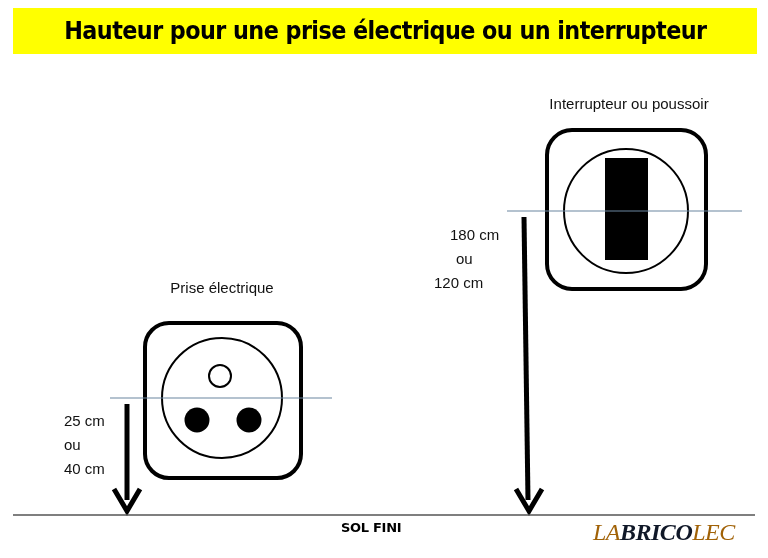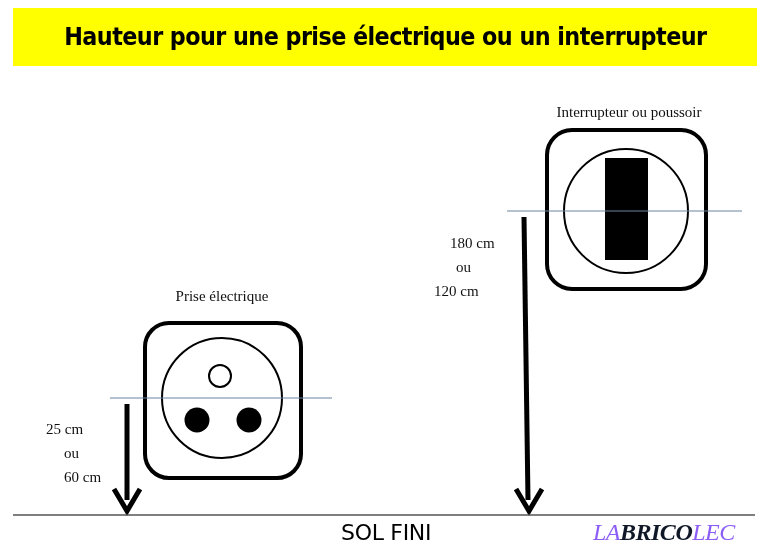--- a/index.html
+++ b/index.html
@@ -1,41 +1,41 @@
 <!DOCTYPE html>
 <html><head>
   <meta charset="utf-8">
   <style>
     html, body { margin: 0; padding: 0; background: #ffffff; }
     body { width: 768px; height: 558px; position: relative; overflow: hidden; font-family: "DejaVu Sans", "Liberation Sans", sans-serif; }
     .banner {
-      position: absolute; left: 13px; top: 8px; width: 744px; height: 58px;
+      position: absolute; left: 13px; top: 8px; width: 744px; height: 46px;
       background: #ffff00; display: flex; align-items: center; justify-content: center;
     }
     .banner-title {
       font-family: "DejaVu Sans", sans-serif; font-weight: bold; font-size: 24px;
       color: #000; letter-spacing: -0.6px; white-space: nowrap;
       transform: scaleX(0.93);
     }
     svg.diagram { position: absolute; left: 0; top: 0; }
     .label {
-      position: absolute; font-family: Liberation Serif, serif; font-size: 15px; color: #111;
-      white-space: nowrap; line-height: 18px; margin-top: 8px;
+      position: absolute; font-family: Liberation Sans, sans-serif; font-size: 15px; color: #111;
+      white-space: nowrap; line-height: 18px;
     }
     .label-center { transform: translateX(-50%); }
     .measure { font-size: 15px; line-height: 24px; color: #111; }
     .floor-label {
-      position: absolute; left: 341px; top: 520px; font-weight: normal; font-size: 22px;
+      position: absolute; left: 341px; top: 520px; font-weight: bold; font-size: 13px;
       font-family: "DejaVu Sans", sans-serif; color: #000; letter-spacing: -0.3px;
     }
     .logo {
       position: absolute; left: 593px; top: 519px; font-family: "Liberation Serif", "DejaVu Serif", serif;
       font-style: italic; font-size: 24px; letter-spacing: -0.5px; white-space: nowrap;
     }
-    .logo .light { color: #8b5cf6; }
+    .logo .light { color: #a16207; }
     .logo .dark { color: #101828; font-weight: bold; }
   </style>
 </head>
 <body>
 
 <div class="banner">
   <span class="banner-title">Hauteur pour une prise électrique ou un interrupteur</span>
 </div>
 
 <svg class="diagram" width="768" height="558" viewBox="0 0 768 558">
@@ -65,23 +65,23 @@
     <line x1="524" y1="217" x2="528" y2="500" stroke="#000" stroke-width="5"></line>
     <polyline points="516,489 529,511 542,489" fill="none" stroke="#000" stroke-width="5" stroke-linejoin="miter"></polyline>
   </g>
 
   <line x1="13" y1="515" x2="755" y2="515" stroke="#555" stroke-width="1.3"></line>
 </svg>
 
 <div class="label label-center" style="left:222px; top:279px;">Prise électrique</div>
 <div class="label label-center" style="left:629px; top:95px;">Interrupteur ou poussoir</div>
 
-<div class="label measure" style="left:46px; top:409px;">25 cm</div>
+<div class="label measure" style="left:64px; top:409px;">25 cm</div>
 <div class="label measure" style="left:64px; top:433px;">ou</div>
-<div class="label measure" style="left:64px; top:457px;">60 cm</div>
+<div class="label measure" style="left:64px; top:457px;">40 cm</div>
 
 <div class="label measure" style="left:450px; top:223px;">180 cm</div>
 <div class="label measure" style="left:456px; top:247px;">ou</div>
 <div class="label measure" style="left:434px; top:271px;">120 cm</div>
 
 <div class="floor-label">SOL FINI</div>
 
 <div class="logo">
   <span class="light">LA</span><span class="dark">BRICO</span><span class="light">LEC</span>
 </div>

